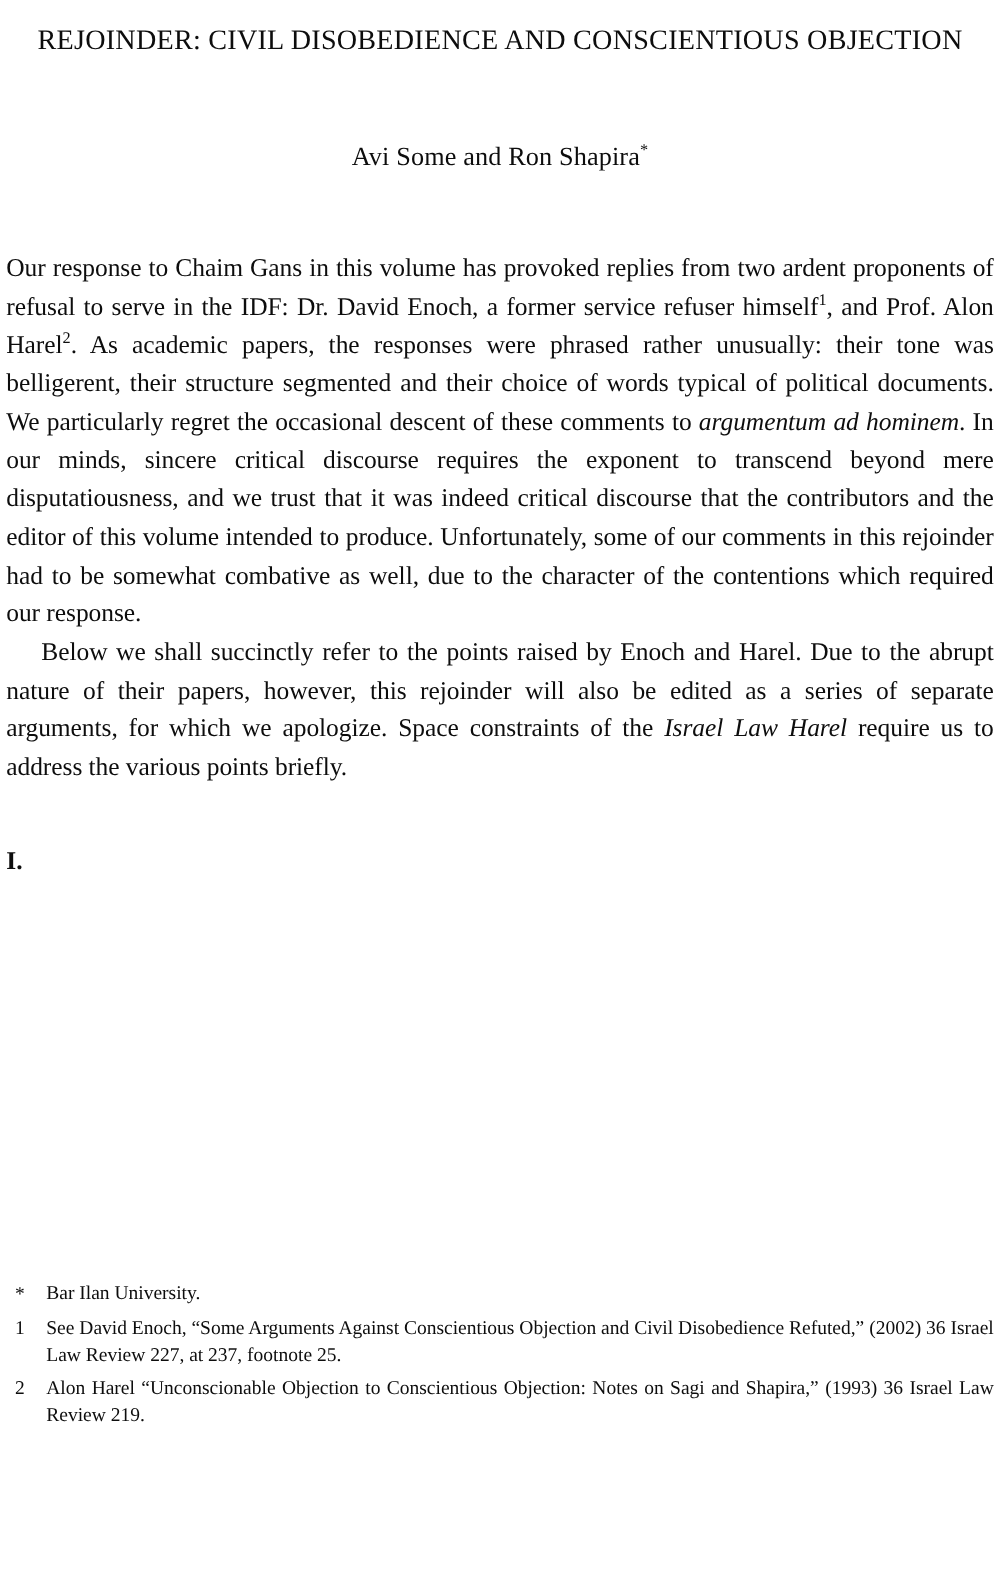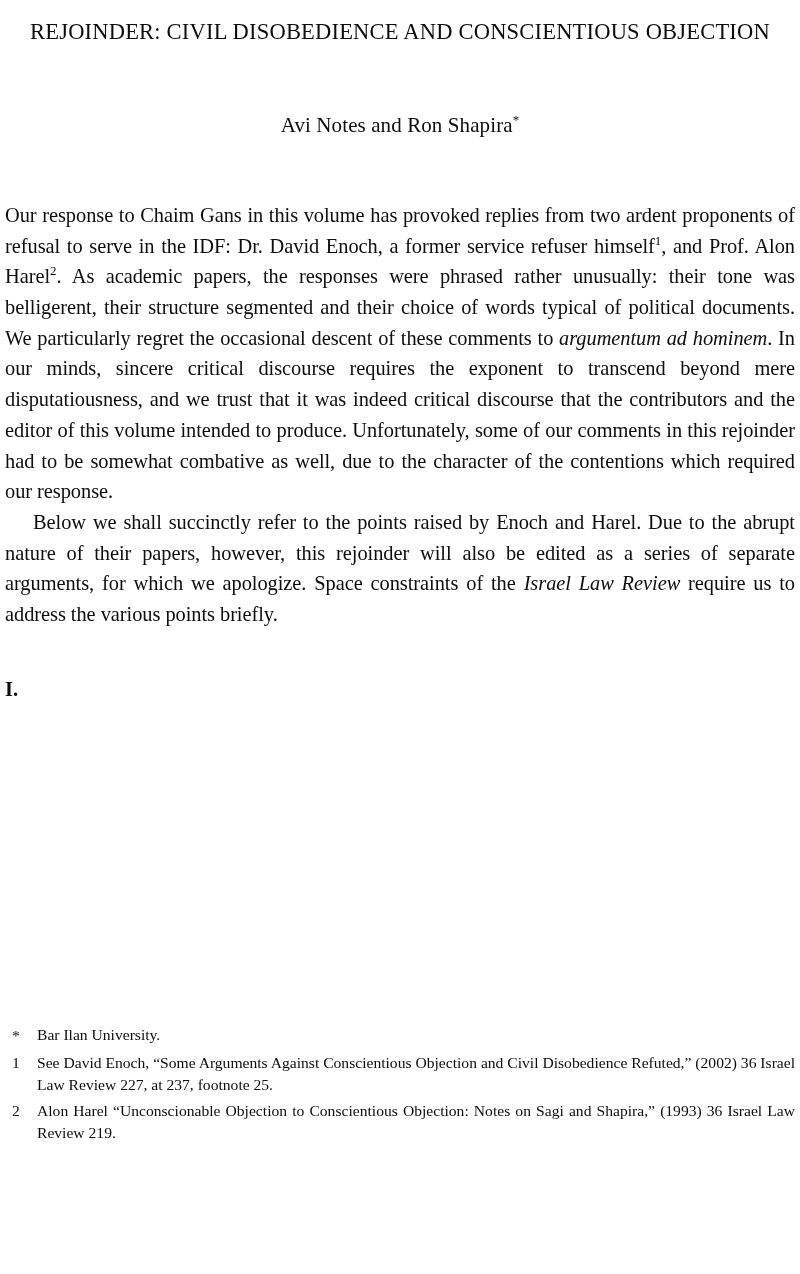--- a/index.html
+++ b/index.html
@@ -126,26 +126,26 @@
 </head>
 <body>
 
 <div class="page">
 
   <div class="content">
 
     <h1 class="title">REJOINDER: CIVIL DISOBEDIENCE AND CONSCIENTIOUS OBJECTION</h1>
 
     <p class="authors">
-      <span>Avi Notes and Ron Shapira</span><sup>*</sup>
+      <span>Avi Some and Ron Shapira</span><sup>*</sup>
     </p>
 
     <div class="body-block">
       <p class="para">Our response to Chaim Gans in this volume has provoked replies from two ardent proponents of refusal to serve in the IDF: Dr. David Enoch, a former service refuser himself<sup>1</sup>, and Prof. Alon Harel<sup>2</sup>. As academic papers, the responses were phrased rather unusually: their tone was belligerent, their structure segmented and their choice of words typical of political documents. We particularly regret the occasional descent of these comments to <em>argumentum ad hominem</em>. In our minds, sincere critical discourse requires the exponent to transcend beyond mere disputatiousness, and we trust that it was indeed critical discourse that the contributors and the editor of this volume intended to produce. Unfortunately, some of our comments in this rejoinder had to be somewhat combative as well, due to the character of the contentions which required our response.</p>
-      <p class="para indent">Below we shall succinctly refer to the points raised by Enoch and Harel. Due to the abrupt nature of their papers, however, this rejoinder will also be edited as a series of separate arguments, for which we apologize. Space constraints of the <em>Israel Law Review</em> require us to address the various points briefly.</p>
+      <p class="para indent">Below we shall succinctly refer to the points raised by Enoch and Harel. Due to the abrupt nature of their papers, however, this rejoinder will also be edited as a series of separate arguments, for which we apologize. Space constraints of the <em>Israel Law Harel</em> require us to address the various points briefly.</p>
     </div>
 
     <div class="section-head">
       <span class="section-num">I.</span>
     </div>
 
 
   </div>
 
   <div class="footnotes">

